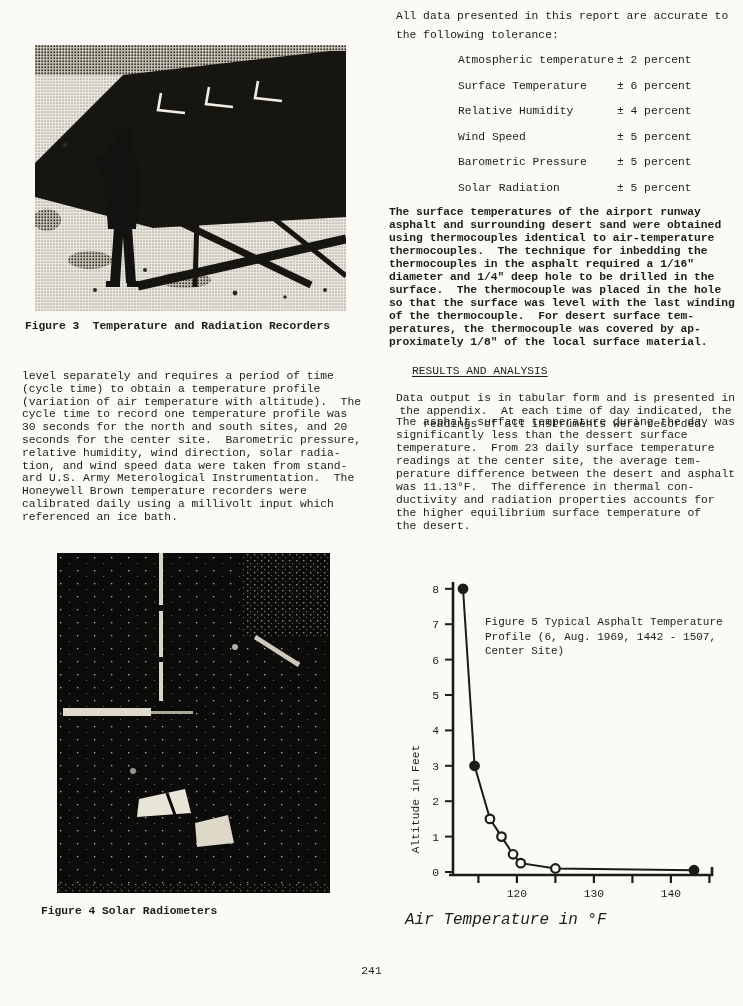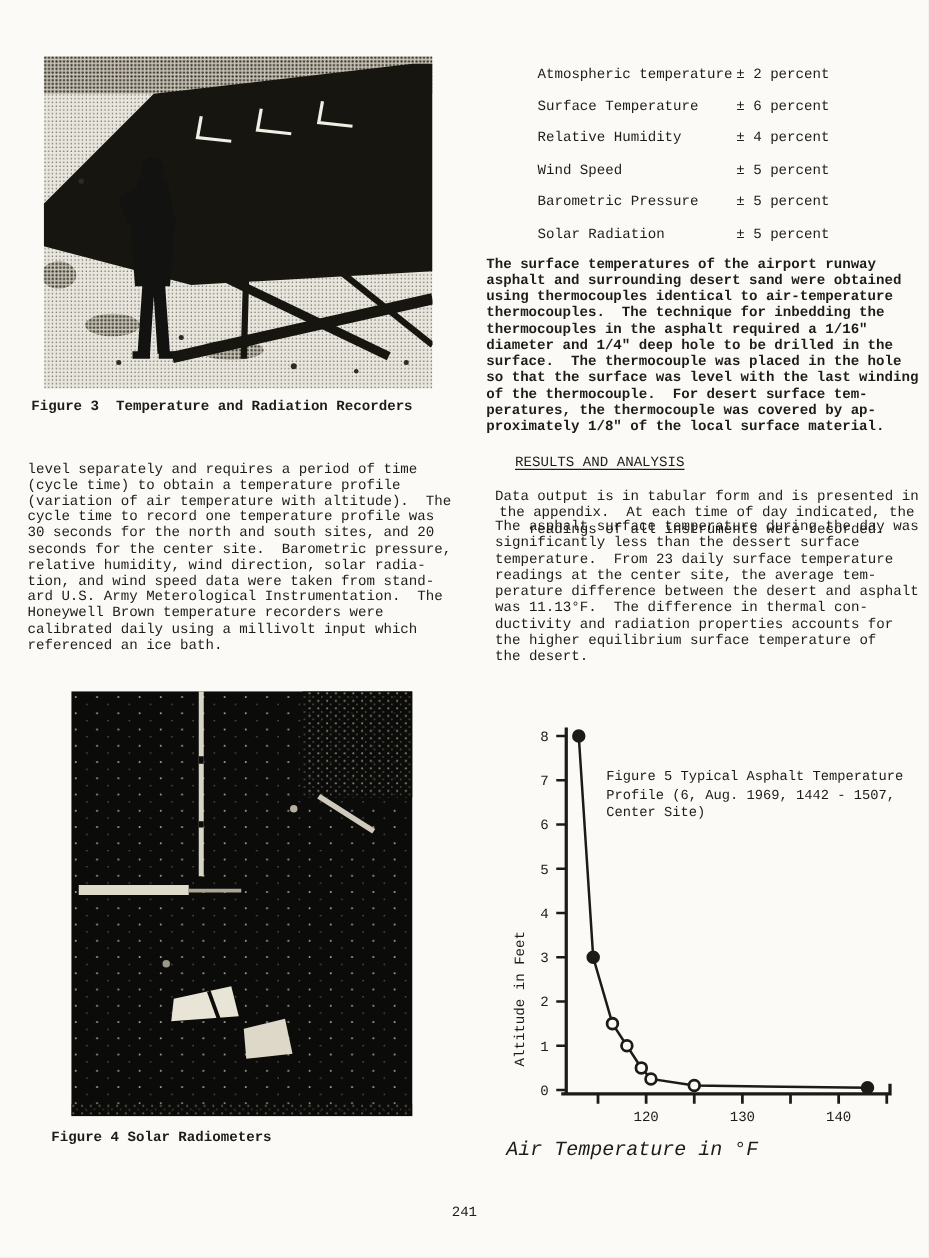--- a/index.html
+++ b/index.html
@@ -6,21 +6,21 @@
   #page{
     position:relative;width:743px;height:1006px;margin:0 auto;
     background:#fbfaf6;overflow:hidden;
     font-family:"Liberation Mono","DejaVu Sans Mono",monospace;
     color:#1c1c1a;
   }
   .para{position:absolute;white-space:pre;font-size:11.3px;line-height:13px;}
   .caption{position:absolute;white-space:pre;font-size:11.3px;font-weight:bold;}
   #intro{left:396px;top:7px;line-height:19px;}
   #tolerance-list{position:absolute;left:430px;top:54px;width:300px;font-size:11.3px;}
-  .tol-row{display:flex;height:25.5px;align-items:flex-start;}
+  .tol-row{display:flex;height:25.5px;align-items:flex-start;margin-left:28px;}
   .tol-name{width:159px;flex:0 0 159px;}
   #para-surface{left:389px;top:206px;font-weight:bold;}
   #results-heading{position:absolute;left:396px;top:365px;font-size:11.3px;
     text-decoration:underline;text-underline-offset:2px;padding-left:16px;}
   #para-data-output{left:396px;top:392px;text-align:center;}
   #para-asphalt{left:396px;top:416px;}
   #para-level{left:22px;top:370px;line-height:12.8px;}
   #figure3-caption{left:25px;top:320px;}
   #figure4-caption{left:41px;top:905px;}
   #figure3-photo{position:absolute;left:35px;top:45px;}
@@ -125,20 +125,22 @@
     <path d="M198,84 l44,28" stroke="#cfcabc" stroke-width="4.5" fill="none"></path>
     <circle cx="178" cy="94" r="3" fill="#b5b0a0"></circle>
     <circle cx="76" cy="218" r="3" fill="#9a968a"></circle>
     <polygon points="82,246 128,236 134,260 80,264" fill="#e9e5d6"></polygon>
     <polygon points="138,270 171,262 177,290 140,294" fill="#ddd8c8"></polygon>
     <path d="M110,240 l8,22" stroke="#0b0b09" stroke-width="3" fill="none"></path>
   </svg>
 
   <div class="caption" id="figure4-caption">Figure 4 Solar Radiometers</div>
 
+  <div class="para" id="intro">All data presented in this report are accurate to
+the following tolerance:</div>
 
   <div id="tolerance-list">
     <div class="tol-row">
       <span class="tol-name">Atmospheric temperature</span>
       <span class="tol-value">± 2 percent</span>
     </div>
     <div class="tol-row">
       <span class="tol-name">Surface Temperature</span>
       <span class="tol-value">± 6 percent</span>
     </div>

